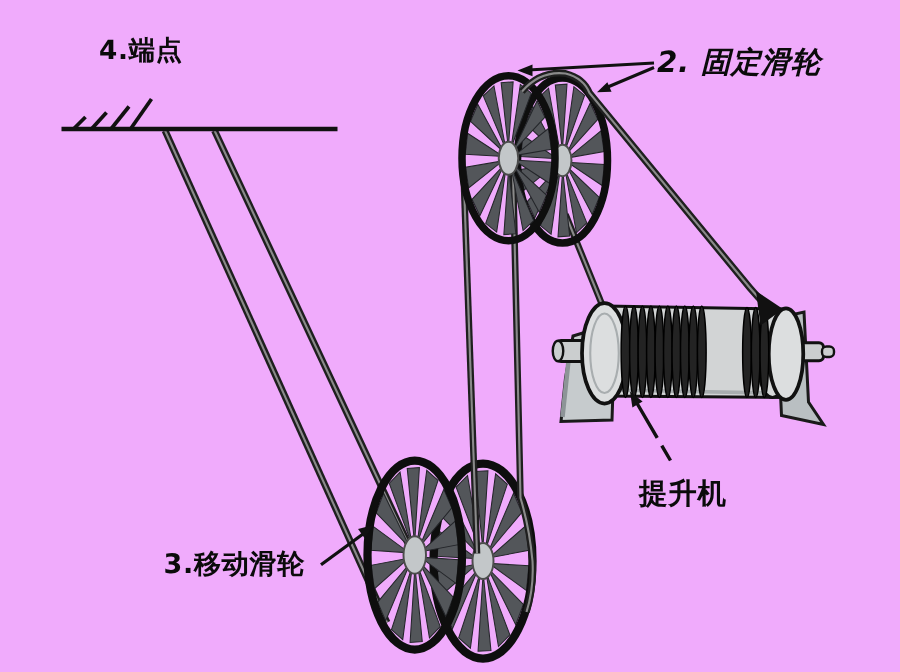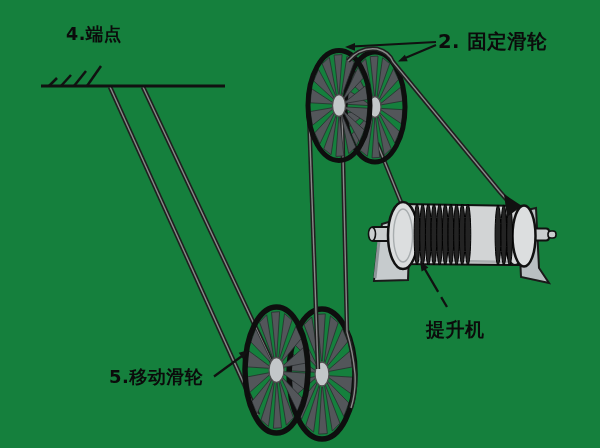--- a/index.html
+++ b/index.html
@@ -1,26 +1,26 @@
 <!DOCTYPE html>
 <html><head>
 <meta charset="utf-8">
 <style>
   html,body{margin:0;padding:0;background:#e9e9e9;}
   .stage{
     position:relative;width:600px;height:448px;overflow:hidden;
-    background:#15803d;font-family:"DejaVu Sans",sans-serif;
+    background:#f0abfc;font-family:"DejaVu Sans",sans-serif;
   }
   .stage svg{position:absolute;left:0;top:0;}
   .lbl{
     position:absolute;font-weight:bold;color:#0b0b0b;white-space:nowrap;
     letter-spacing:0.5px;line-height:1;
   }
   #lbl-endpoint{left:66px;top:26px;font-size:17.5px;}
-  #lbl-fixed{left:438px;top:32px;font-size:19.5px;}
+  #lbl-fixed{left:438px;top:32px;font-size:19.5px;font-style:italic;}
   #lbl-movable{left:109px;top:368px;font-size:18px;}
   #lbl-hoist{left:426px;top:320px;font-size:19px;}
 </style>
 </head>
 <body>
 
 <div class="stage">
   <svg id="diagram" width="600" height="448" viewBox="0 0 600 448">
       <g>
         <path d="M110,87 L258,415" fill="none" stroke="#1f1f1f" stroke-width="4.6" stroke-linecap="butt"></path>
@@ -163,15 +163,15 @@
         <polygon points="398,61.5 404.9,54.8 407.7,61.2" fill="#111111"></polygon>
         <path d="M214,376.5 L242,356" stroke="#111111" stroke-width="2.2" fill="none"></path>
         <polygon points="249,350 243.1,358.9 238.7,352.7" fill="#111111"></polygon>
         <path d="M423,266 L447,307" stroke="#111111" stroke-width="2.3" stroke-dasharray="30 6 12" fill="none"></path>
         <polygon points="420,261 428.4,267.6 421.6,271.6" fill="#111111"></polygon>
       </g>
     </svg>
 
   <div class="lbl" id="lbl-endpoint">4.端点</div>
   <div class="lbl" id="lbl-fixed">2. 固定滑轮</div>
-  <div class="lbl" id="lbl-movable">5.移动滑轮</div>
+  <div class="lbl" id="lbl-movable">3.移动滑轮</div>
   <div class="lbl" id="lbl-hoist">提升机</div>
 </div>
 
 </body></html>

